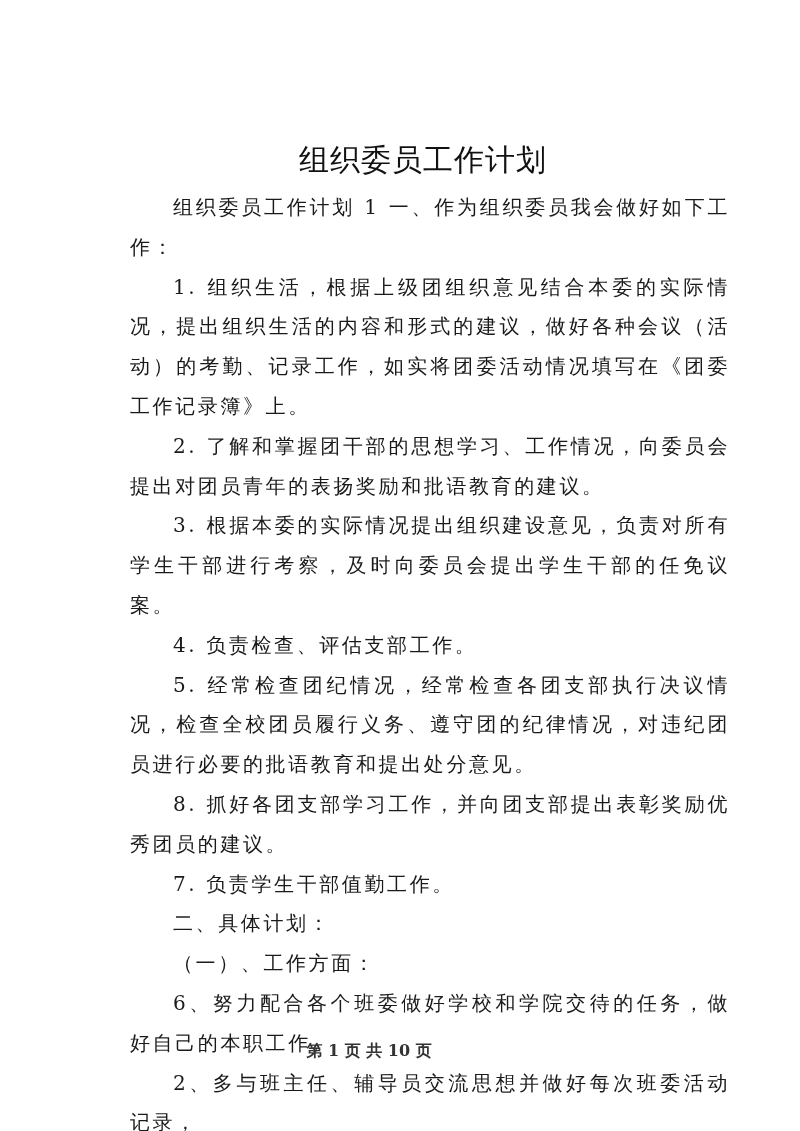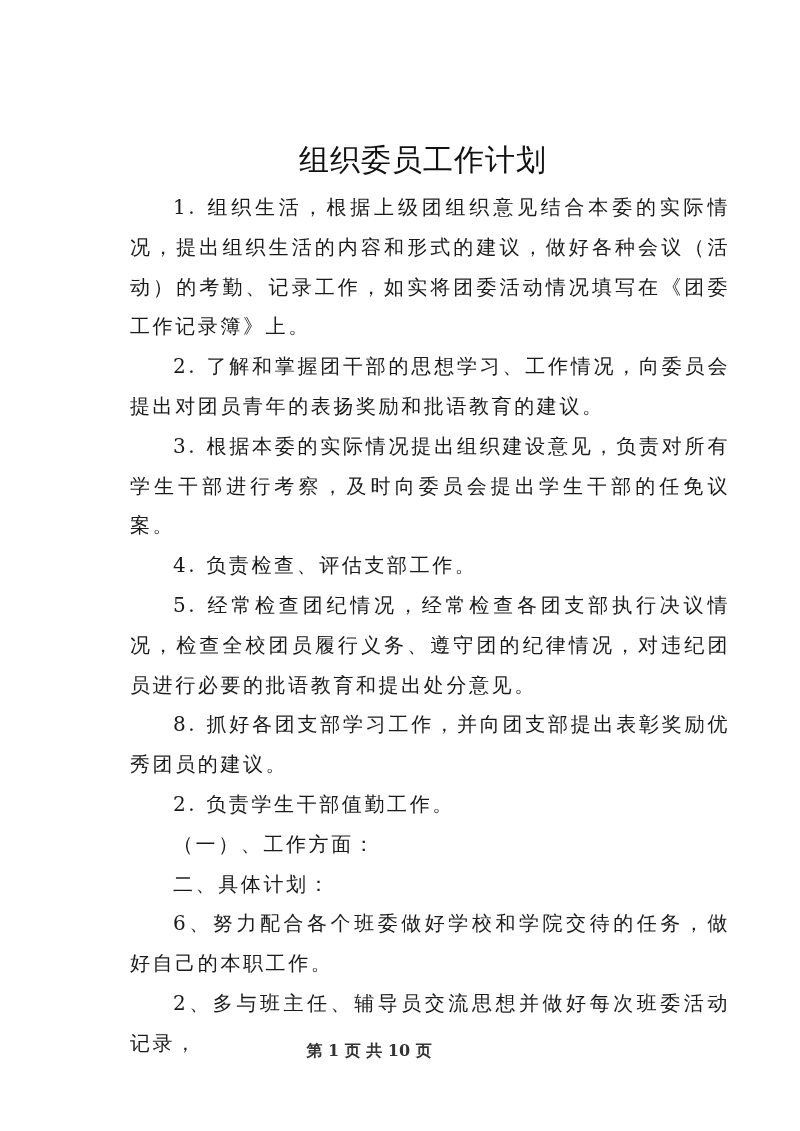--- a/index.html
+++ b/index.html
@@ -56,27 +56,28 @@
     font-weight: bold;
   }
 </style>
 </head>
 <body>
 
 <div class="page">
   <div class="title">组织委员工作计划</div>
 
   <div class="body-text">
+    <p>组织委员工作计划 1 一、作为组织委员我会做好如下工作：</p>
     <p>1. 组织生活，根据上级团组织意见结合本委的实际情况，提出组织生活的内容和形式的建议，做好各种会议（活动）的考勤、记录工作，如实将团委活动情况填写在《团委工作记录簿》上。</p>
     <p>2. 了解和掌握团干部的思想学习、工作情况，向委员会提出对团员青年的表扬奖励和批语教育的建议。</p>
     <p>3. 根据本委的实际情况提出组织建设意见，负责对所有学生干部进行考察，及时向委员会提出学生干部的任免议案。</p>
     <p>4. 负责检查、评估支部工作。</p>
     <p>5. 经常检查团纪情况，经常检查各团支部执行决议情况，检查全校团员履行义务、遵守团的纪律情况，对违纪团员进行必要的批语教育和提出处分意见。</p>
     <p>8. 抓好各团支部学习工作，并向团支部提出表彰奖励优秀团员的建议。</p>
-    <p>2. 负责学生干部值勤工作。</p>
+    <p>7. 负责学生干部值勤工作。</p>
+    <p>二、具体计划：</p>
     <p>（一）、工作方面：</p>
-    <p>二、具体计划：</p>
     <p>6、努力配合各个班委做好学校和学院交待的任务，做好自己的本职工作。</p>
     <p>2、多与班主任、辅导员交流思想并做好每次班委活动记录，</p>
   </div>
 
   <div class="footer">第 1 页  共 10 页</div>
 </div>
 
 </body></html>

